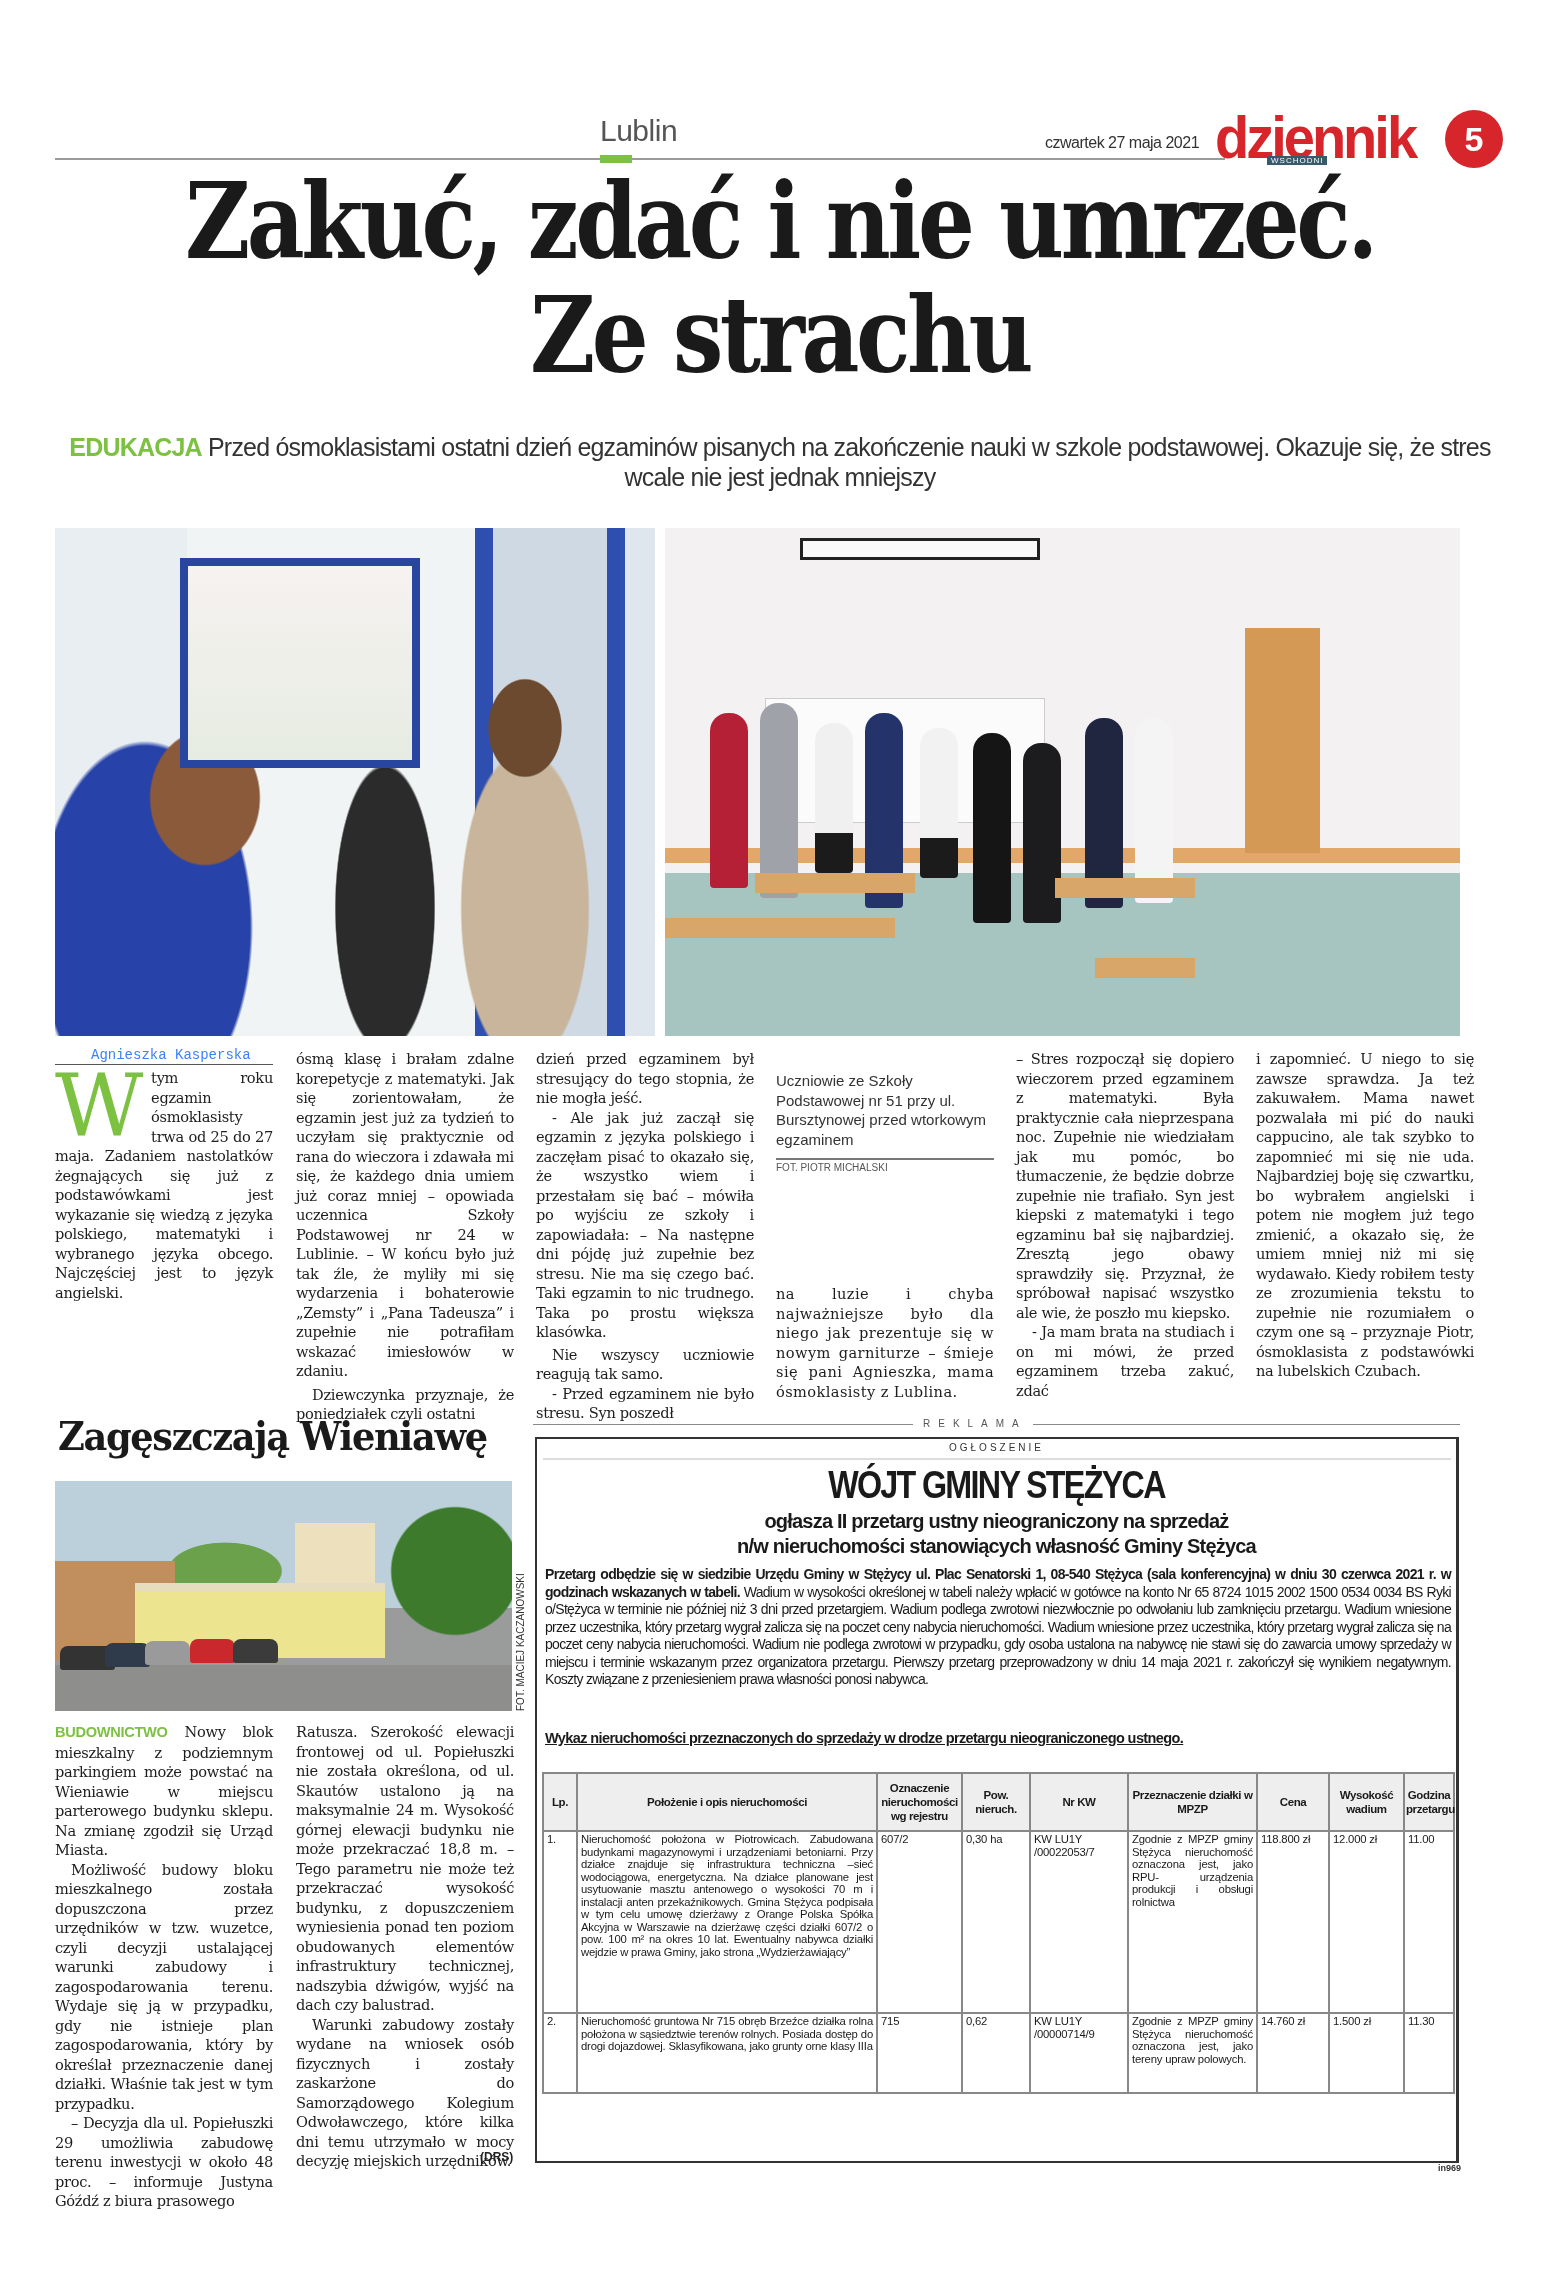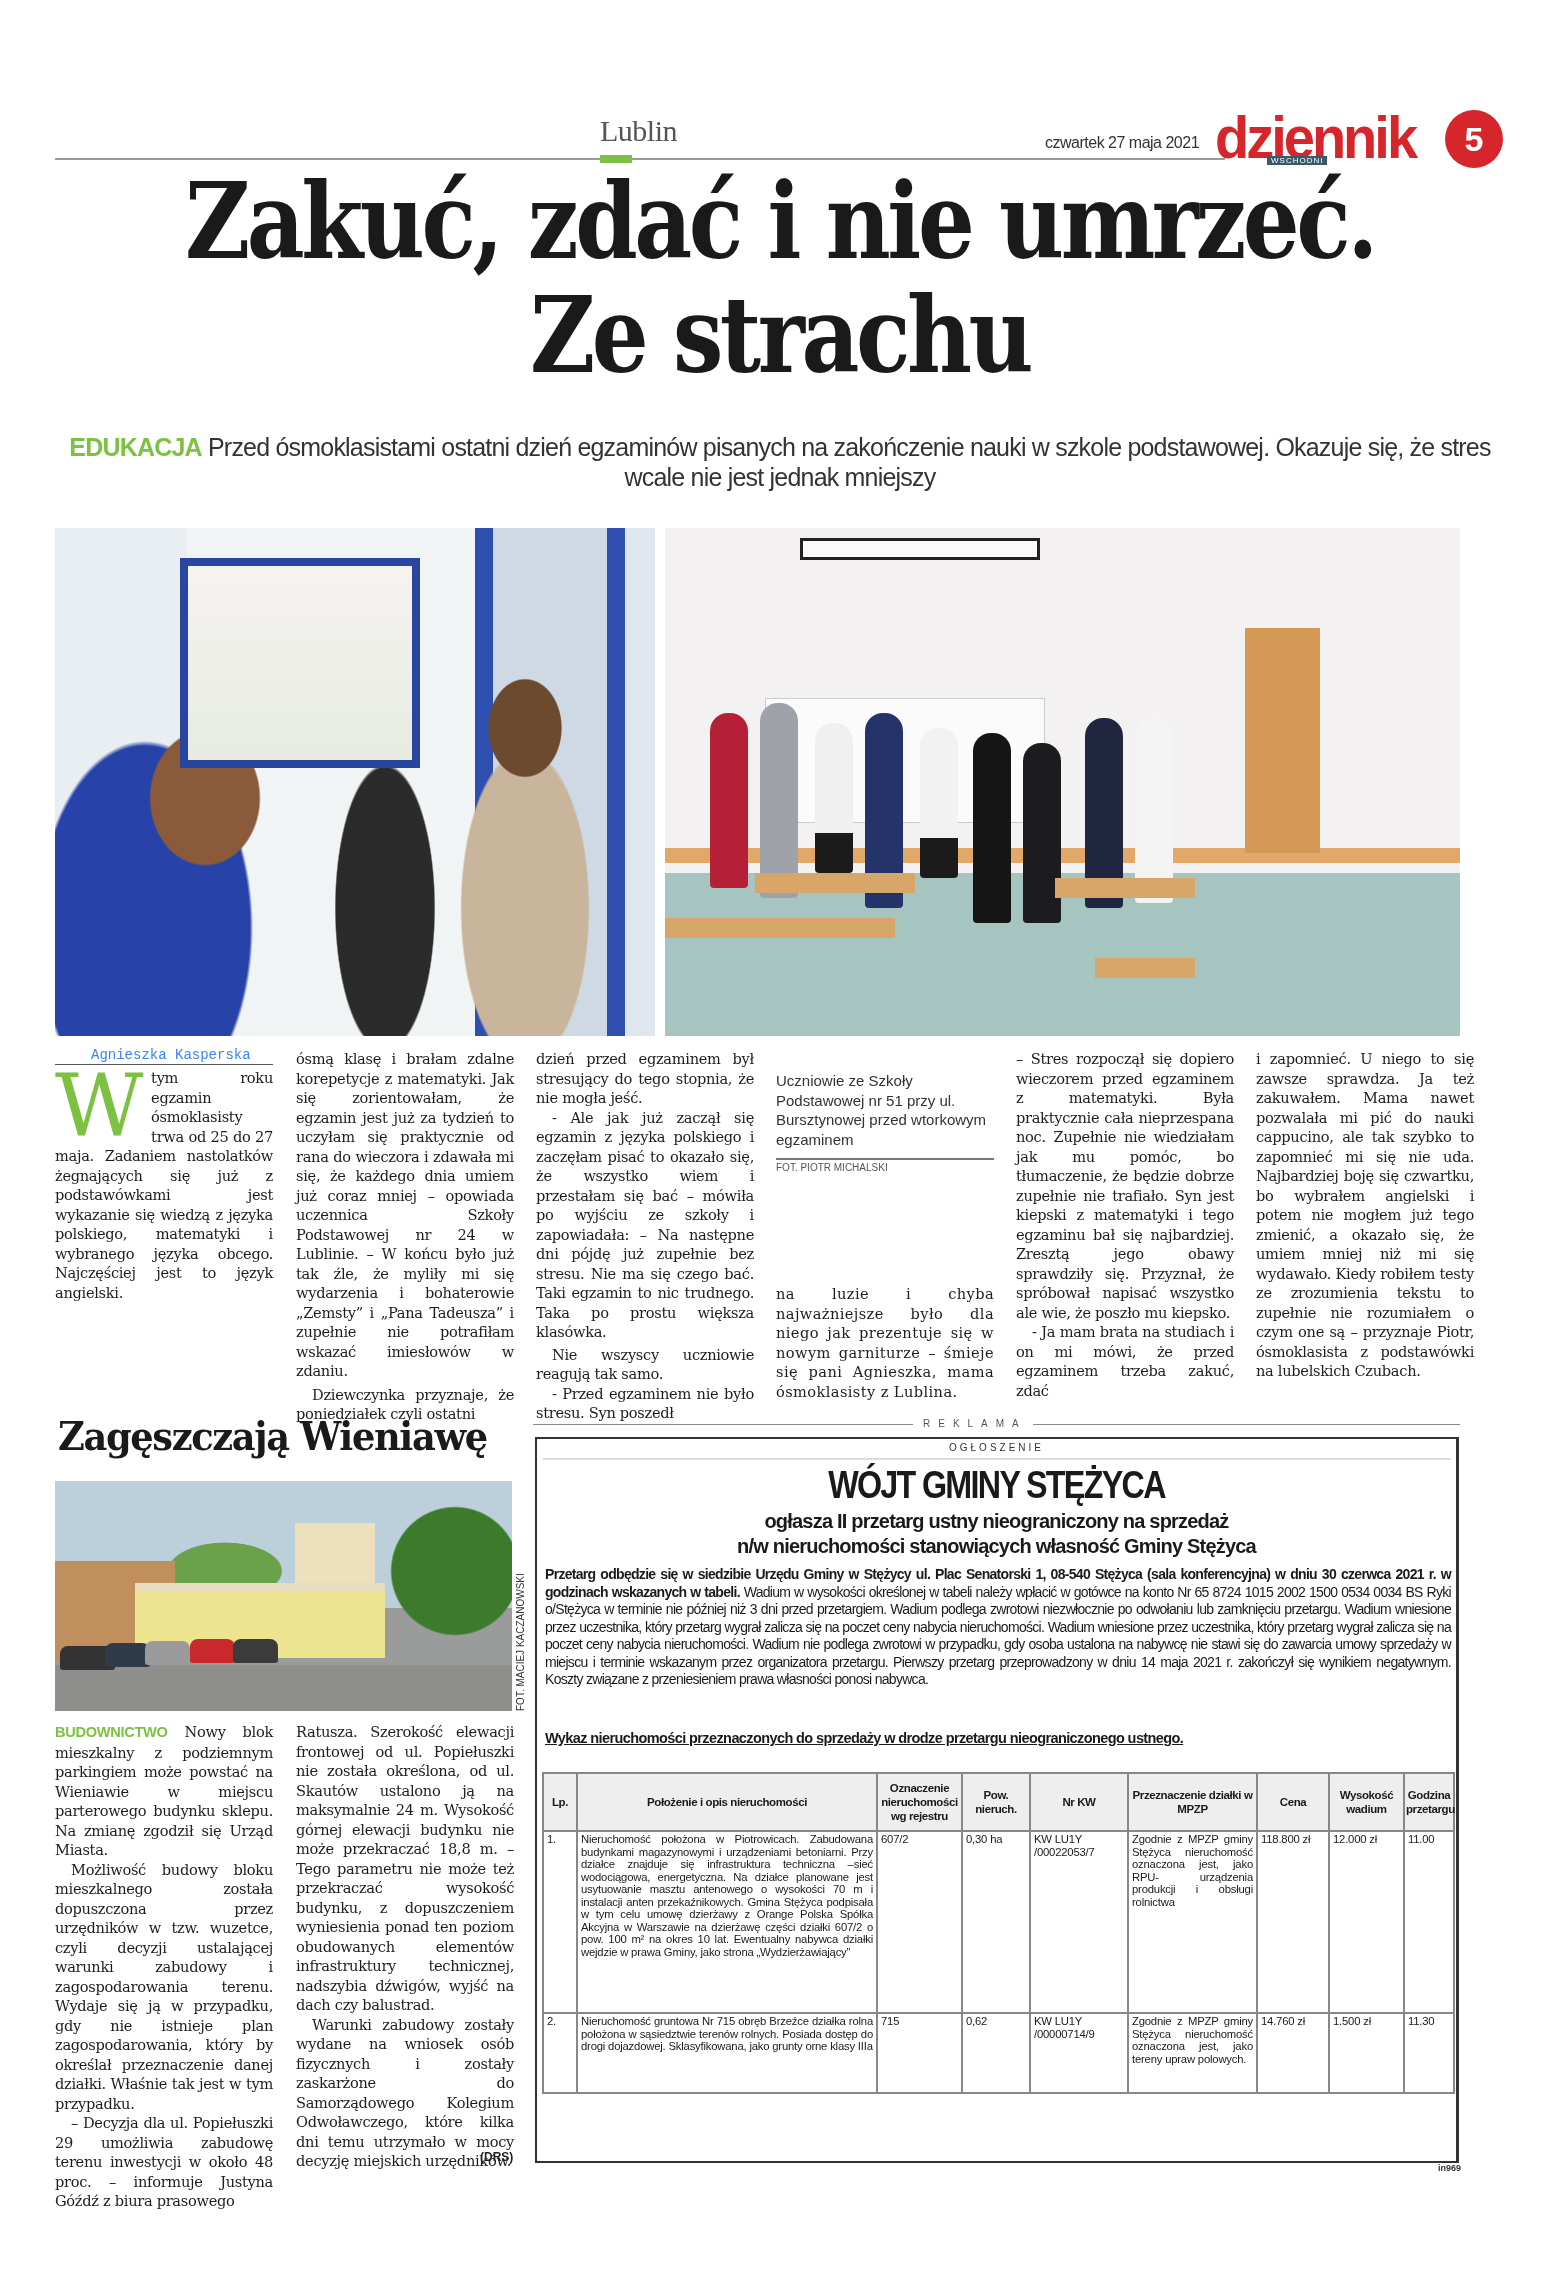--- a/index.html
+++ b/index.html
@@ -2,21 +2,21 @@
 <html><head>
 <meta charset="utf-8">
 <style>
   * { box-sizing: border-box; margin: 0; padding: 0; }
   html, body { width: 1558px; height: 2281px; background: #fff; overflow: hidden; }
   body { position: relative; font-family: "DejaVu Serif", serif; color: #1a1a1a; }
 
   
   .header { position: absolute; left: 55px; top: 110px; width: 1460px; height: 50px; }
   .header-rule { position: absolute; left: 0; top: 48px; width: 1170px; height: 2px; background: #9a9a9a; }
-  .section-tag { position: absolute; left: 545px; top: 4px; font-family: Liberation Serif, serif; font-weight: 300; font-size: 30px; color: #555; letter-spacing: -0.5px; }
+  .section-tag { position: absolute; left: 545px; top: 4px; font-family: Liberation Sans, sans-serif; font-weight: 300; font-size: 30px; color: #555; letter-spacing: -0.5px; }
   .section-mark { position: absolute; left: 545px; top: 45px; width: 32px; height: 8px; background: #7dc142; }
   .pub-date { position: absolute; left: 990px; top: 24px; font-family: "Liberation Sans", sans-serif; font-size: 16px; color: #333; letter-spacing: -0.5px; }
   .logo { position: absolute; left: 1160px; top: 0; width: 220px; height: 60px; }
   .logo-text { font-family: "Liberation Sans", sans-serif; font-weight: 700; font-size: 56px; color: #d7262b; line-height: 56px; letter-spacing: -3px; transform: scaleY(1.05); display:inline-block; }
   .logo-sub { position: absolute; left: 52px; top: 46px; background: #385a6b; color: #fff; font-family: "Liberation Sans", sans-serif; font-size: 8px; padding: 0 4px; letter-spacing: 1px; }
   .page-num { position: absolute; left: 1390px; top: 0; width: 58px; height: 58px; border-radius: 50%; background: #d7262b; color: #fff; font-family: "Liberation Sans", sans-serif; font-weight: 700; font-size: 34px; text-align: center; line-height: 58px; }
 
   
   .headline { position: absolute; left: 40px; top: 165px; width: 1480px; text-align: center; font-family: "DejaVu Serif", serif; font-weight: 700; font-size: 104px; line-height: 114px; letter-spacing: -4px; color: #1a1a1a; transform: scaleX(0.86); transform-origin: center top; }
   .lead { position: absolute; left: 55px; top: 432px; width: 1450px; text-align: center; font-family: "Liberation Sans", sans-serif; font-size: 25px; line-height: 30px; color: #333; letter-spacing: -0.8px; }

